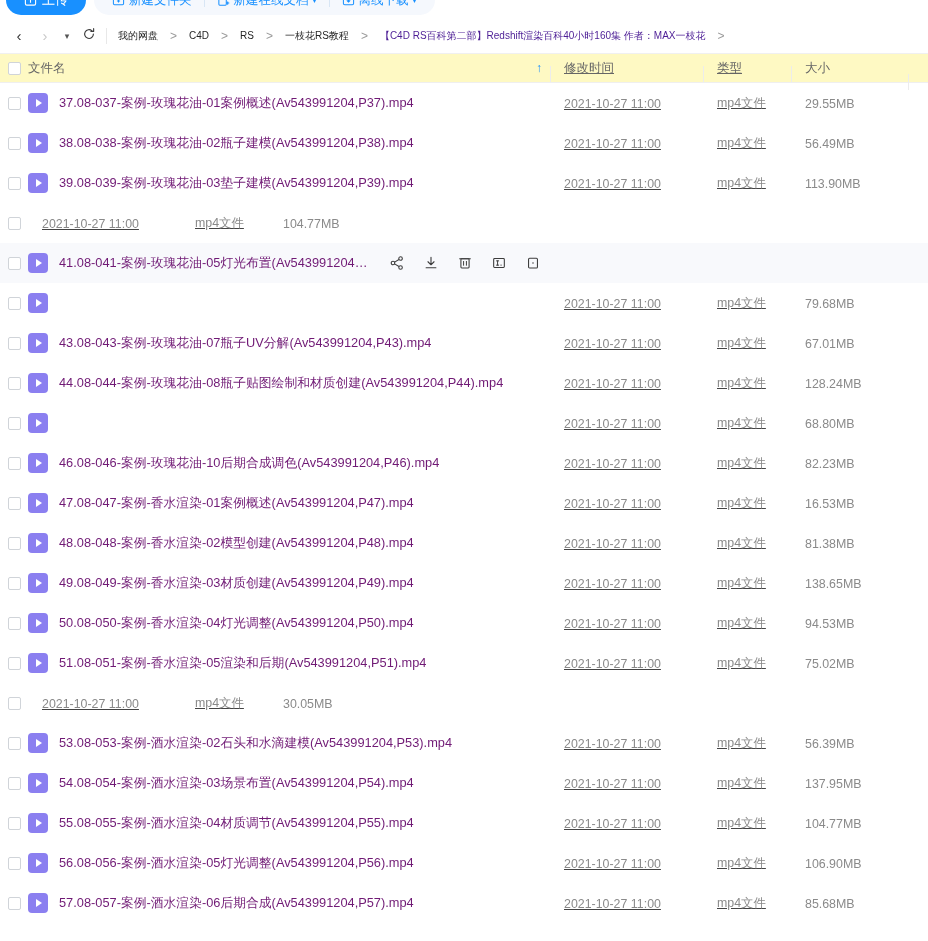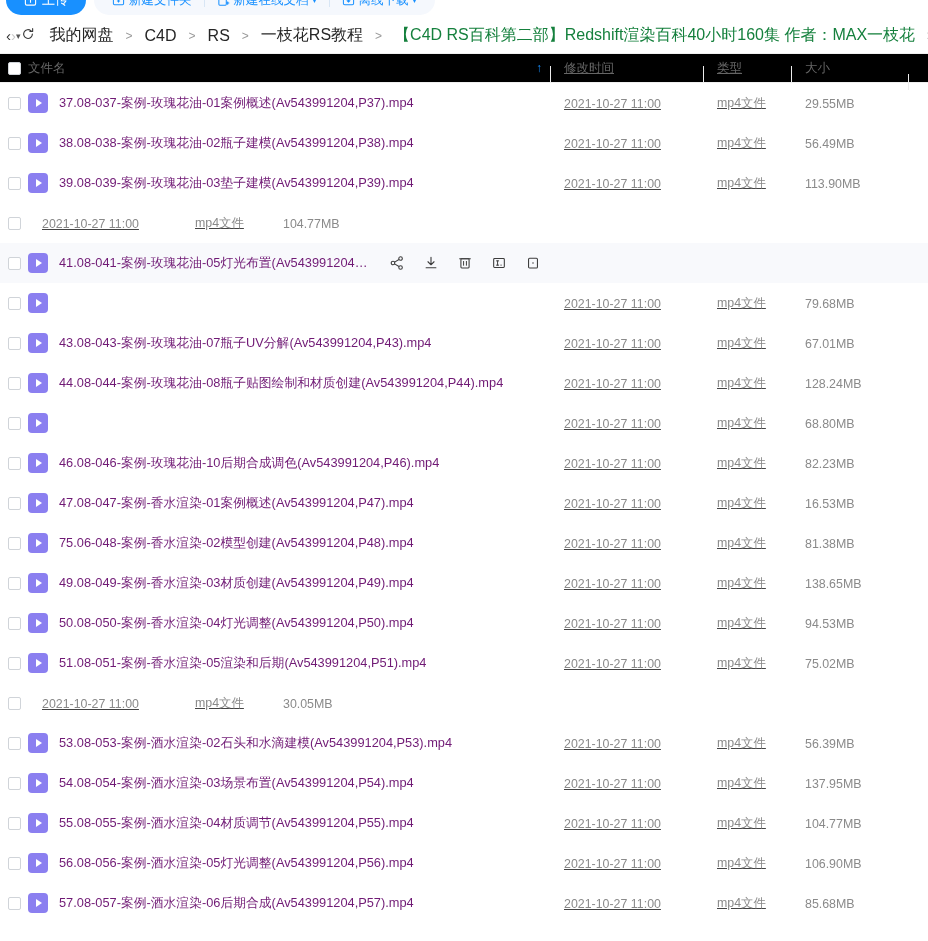--- a/index.html
+++ b/index.html
@@ -78,39 +78,39 @@
   .nav-btn.dim { color: #c9c9c9; }
   .nav-btn.small { font-size: 9px; width: 18px; color: #555; }
   .crumb-sep-bar {
     width: 1px; height: 16px; background: #e8e8e8;
     margin: 0 8px 0 4px;
   }
   .crumb {
     padding: 0 3px;
     color: #262626;
     white-space: nowrap;
-    font-size: 16px;
-  }
-  .crumb.current { color: #15803d; }
+    font-size: 10px;
+  }
+  .crumb.current { color: #4c1d95; }
   .crumb-arrow {
     color: #9a9a9a;
     padding: 0 9px;
     font-size: 12px;
     user-select: none;
   }
 
   
   .tbl-head {
     display: flex;
     align-items: center;
     height: 29px;
     font-size: 12.5px;
     color: #666;
     border-bottom: 1px solid #efefef;
-    background: #000000;
+    background: #fef9c3;
   }
   .tbl-head .cell-sep {
     border-left: 1px solid #ececec;
     height: 16px;
     position: absolute;
     left: 0; top: 6px;
   }
   .col-check { width: 28px; display: flex; justify-content: center; align-items: center; flex: 0 0 28px; }
   .col-name  { flex: 1 1 auto; display: flex; align-items: center; min-width: 0; position: relative; }
   .col-time  { flex: 0 0 153px; position: relative; padding-left: 14px; text-decoration: underline; }
@@ -486,21 +486,21 @@
       <div class="col-tail"></div>
     </div>
     <div class="row">
       <div class="col-check">
         <span class="chk"></span>
       </div>
       <div class="col-name">
         <span class="fileicon">
           <span class="tri"></span>
         </span>
-        <span class="fname">75.06-048-案例-香水渲染-02模型创建(Av543991204,P48).mp4</span>
+        <span class="fname">48.08-048-案例-香水渲染-02模型创建(Av543991204,P48).mp4</span>
       </div>
       <div class="col-time"><span class="meta">2021-10-27 11:00</span></div>
       <div class="col-type"><span class="meta">mp4文件</span></div>
       <div class="col-size"><span class="meta">81.38MB</span></div>
       <div class="col-tail"></div>
     </div>
     <div class="row">
       <div class="col-check">
         <span class="chk"></span>
       </div>

